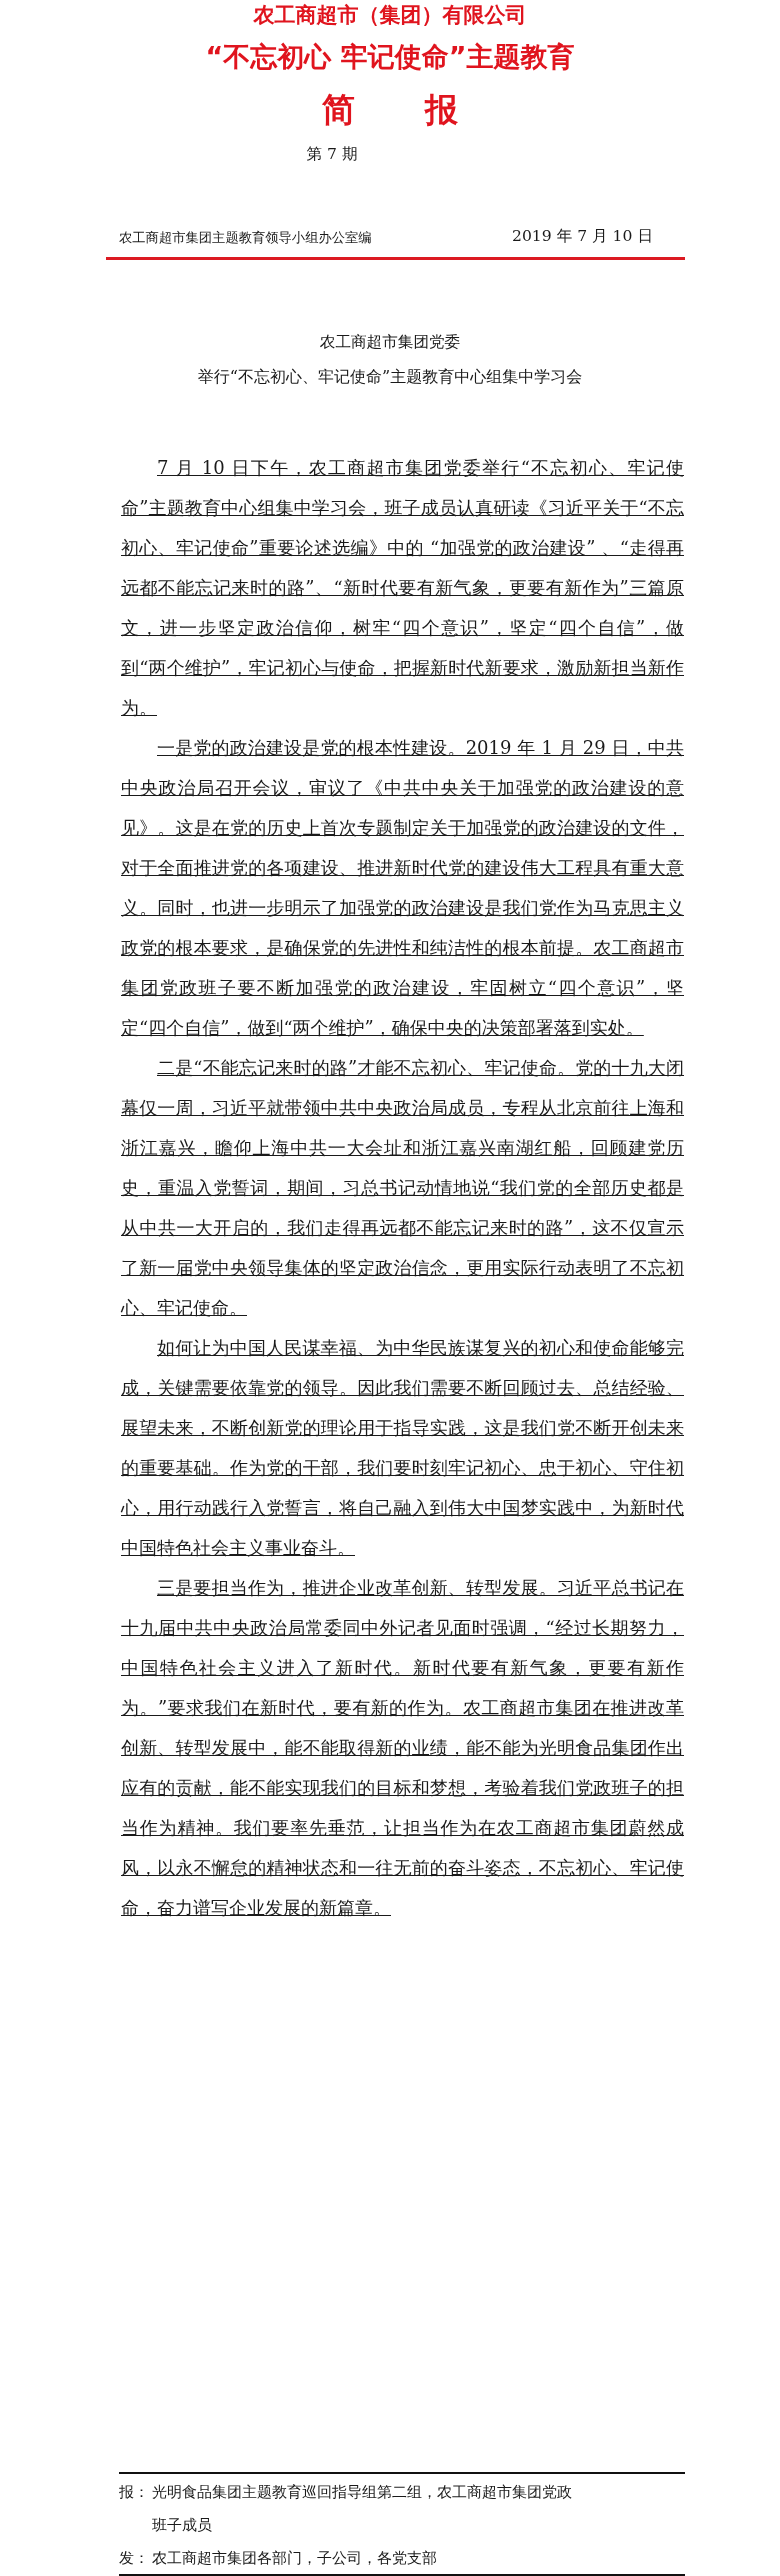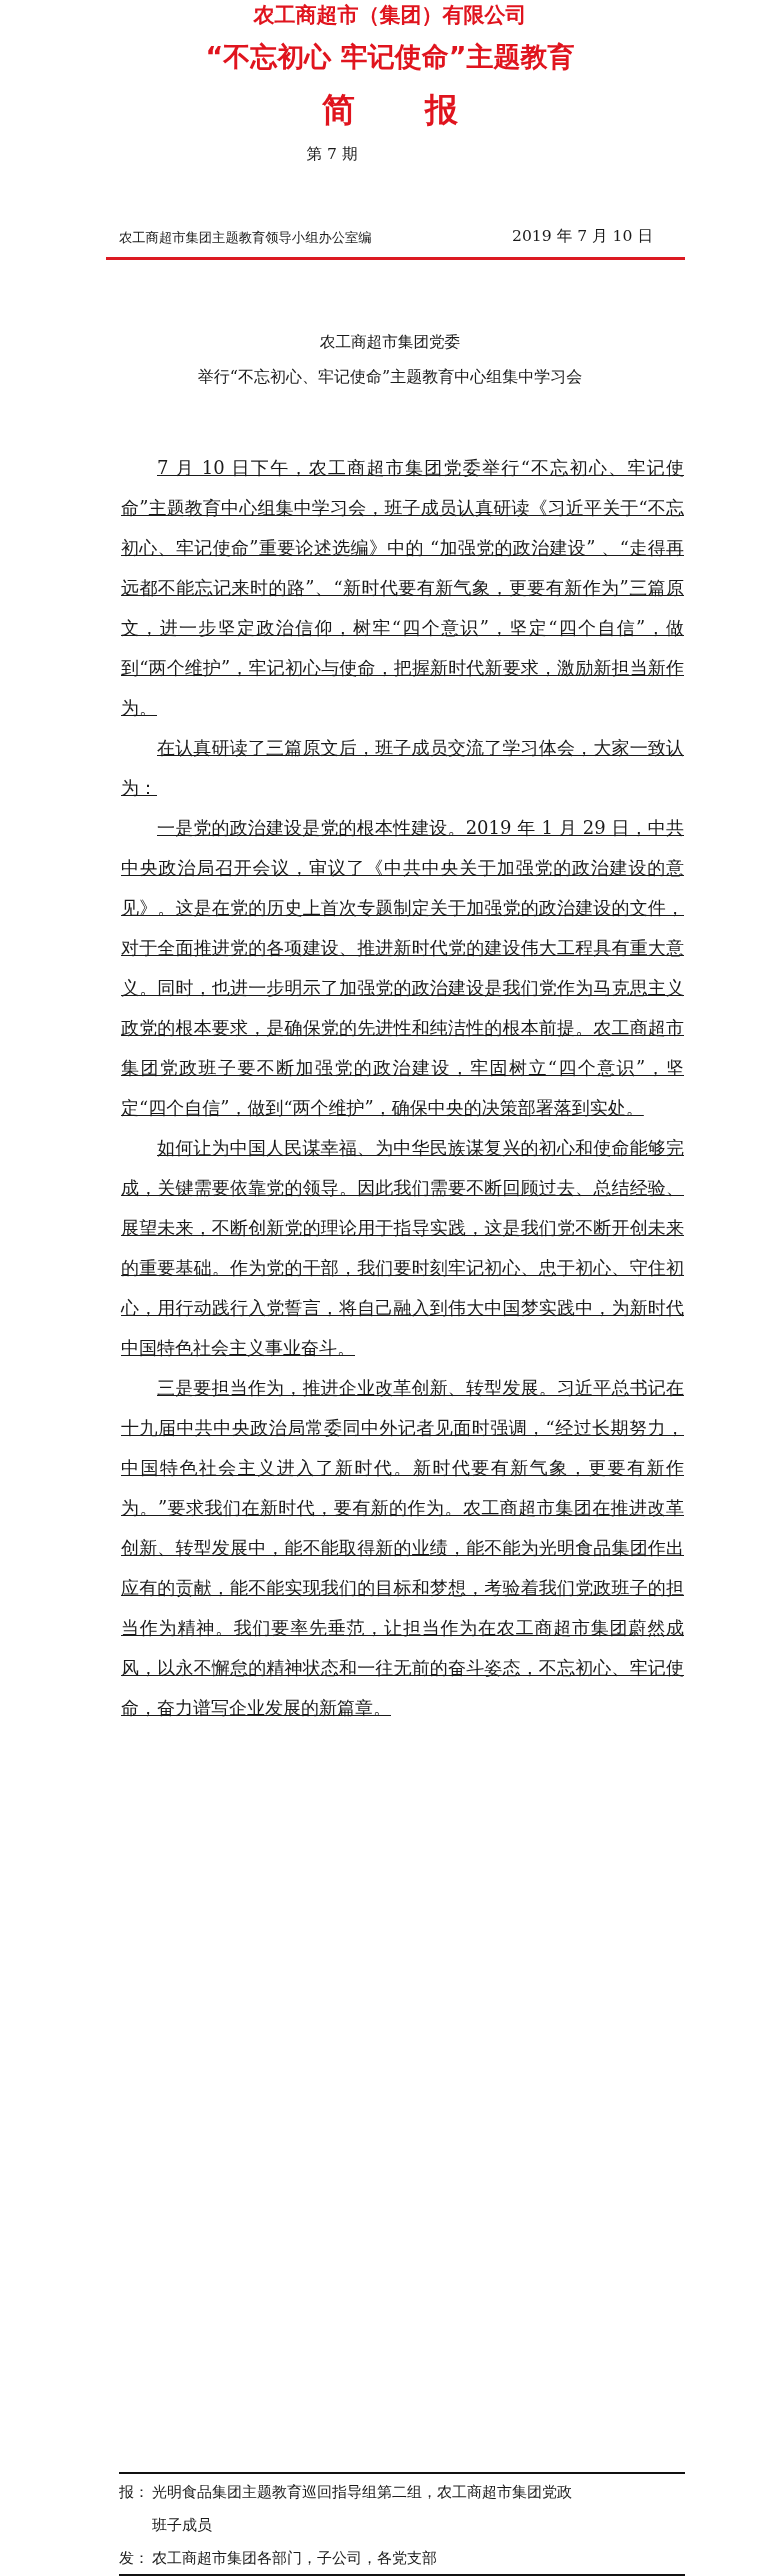--- a/index.html
+++ b/index.html
@@ -44,22 +44,22 @@
 <div class="abs issue">第 7 期</div>
 <div class="abs compiler">农工商超市集团主题教育领导小组办公室编</div>
 <div class="abs date">2019 年 7 月 10 日</div>
 <div class="abs red-rule"></div>
 
 <div class="abs h1">农工商超市集团党委</div>
 <div class="abs h2">举行“不忘初心、牢记使命”主题教育中心组集中学习会</div>
 
 <div class="abs body">
   <p>7 月 10 日下午，农工商超市集团党委举行“不忘初心、牢记使命”主题教育中心组集中学习会，班子成员认真研读《习近平关于“不忘初心、牢记使命”重要论述选编》中的 “加强党的政治建设” 、“走得再远都不能忘记来时的路”、“新时代要有新气象，更要有新作为”三篇原文，进一步坚定政治信仰，树牢“四个意识”，坚定“四个自信”，做到“两个维护”，牢记初心与使命，把握新时代新要求，激励新担当新作为。</p>
-  <p>在认真研读了三篇原文后，班子成员交流了学习体会，大家一致认为：</p>
   <p>一是党的政治建设是党的根本性建设。2019 年 1 月 29 日，中共中央政治局召开会议，审议了《中共中央关于加强党的政治建设的意见》。这是在党的历史上首次专题制定关于加强党的政治建设的文件，对于全面推进党的各项建设、推进新时代党的建设伟大工程具有重大意义。同时，也进一步明示了加强党的政治建设是我们党作为马克思主义政党的根本要求，是确保党的先进性和纯洁性的根本前提。农工商超市集团党政班子要不断加强党的政治建设，牢固树立“四个意识”，坚定“四个自信”，做到“两个维护”，确保中央的决策部署落到实处。</p>
+  <p>二是“不能忘记来时的路”才能不忘初心、牢记使命。党的十九大闭幕仅一周，习近平就带领中共中央政治局成员，专程从北京前往上海和浙江嘉兴，瞻仰上海中共一大会址和浙江嘉兴南湖红船，回顾建党历史，重温入党誓词，期间，习总书记动情地说“我们党的全部历史都是从中共一大开启的，我们走得再远都不能忘记来时的路”，这不仅宣示了新一届党中央领导集体的坚定政治信念，更用实际行动表明了不忘初心、牢记使命。</p>
   <p>如何让为中国人民谋幸福、为中华民族谋复兴的初心和使命能够完成，关键需要依靠党的领导。因此我们需要不断回顾过去、总结经验、展望未来，不断创新党的理论用于指导实践，这是我们党不断开创未来的重要基础。作为党的干部，我们要时刻牢记初心、忠于初心、守住初心，用行动践行入党誓言，将自己融入到伟大中国梦实践中，为新时代中国特色社会主义事业奋斗。</p>
   <p>三是要担当作为，推进企业改革创新、转型发展。习近平总书记在十九届中共中央政治局常委同中外记者见面时强调，“经过长期努力，中国特色社会主义进入了新时代。新时代要有新气象，更要有新作为。”要求我们在新时代，要有新的作为。农工商超市集团在推进改革创新、转型发展中，能不能取得新的业绩，能不能为光明食品集团作出应有的贡献，能不能实现我们的目标和梦想，考验着我们党政班子的担当作为精神。我们要率先垂范，让担当作为在农工商超市集团蔚然成风，以永不懈怠的精神状态和一往无前的奋斗姿态，不忘初心、牢记使命，奋力谱写企业发展的新篇章。</p>
 </div>
 
 <div class="abs foot-rule fr1"></div>
 <div class="abs foot f1">
   <span class="lbl">报：</span><span>光明食品集团主题教育巡回指导组第二组，农工商超市集团党政</span>
 </div>
 <div class="abs foot f1b">班子成员</div>
 <div class="abs foot f2">

